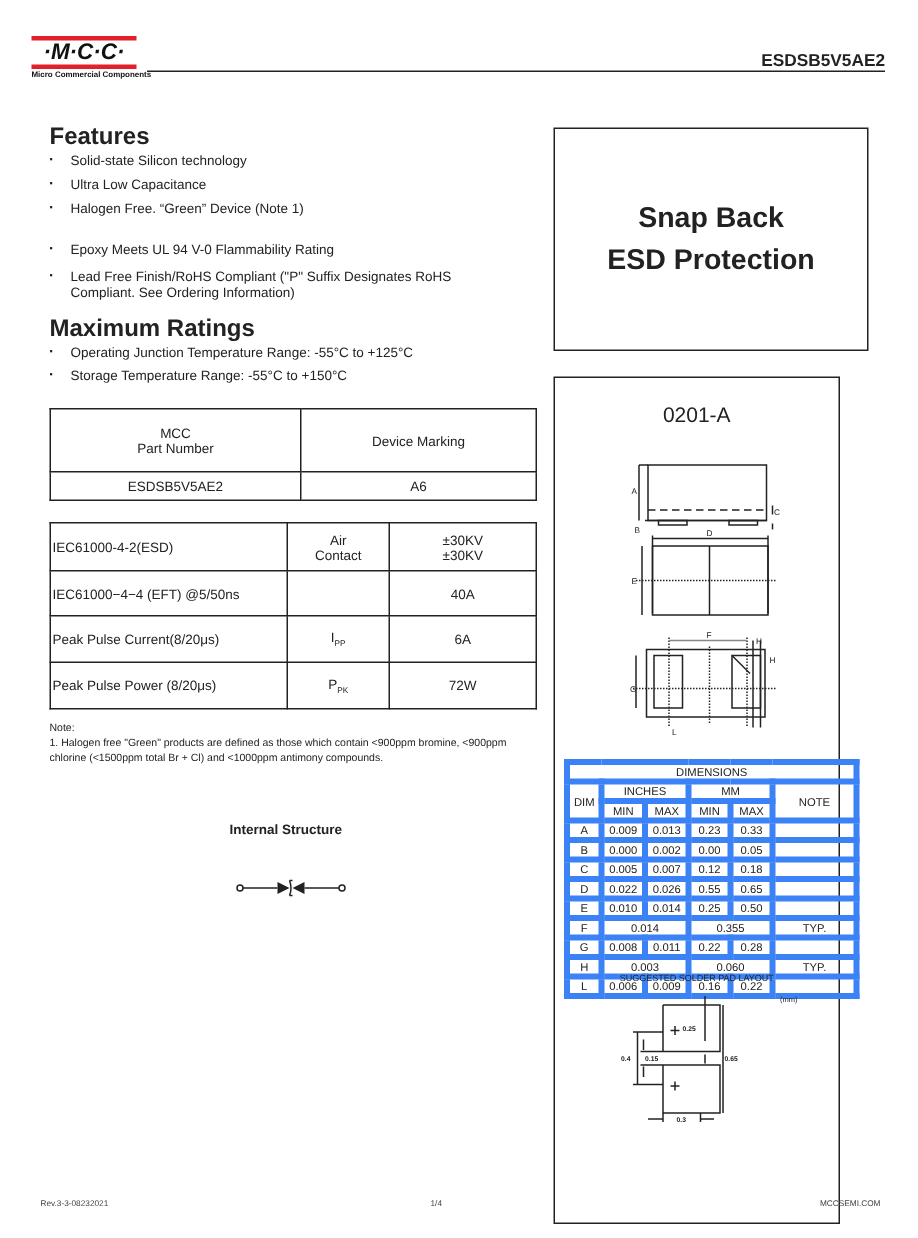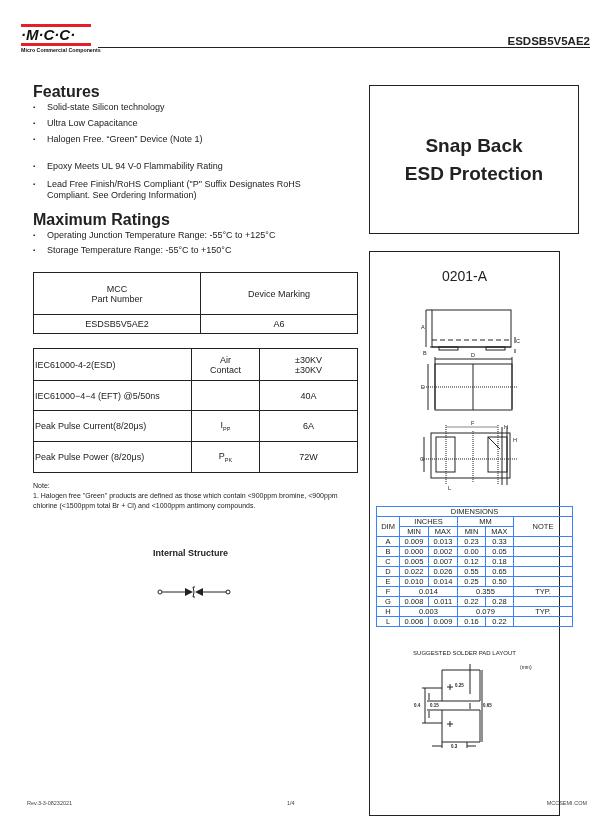--- a/index.html
+++ b/index.html
@@ -6,21 +6,21 @@
   html, body { width: 612px; height: 825px; background: #ffffff; overflow: hidden; }
   body { position: relative; font-family: "Liberation Sans", sans-serif; color: #1a1a1a; }
 
   .abs { position: absolute; }
 
   
   .logo { left: 21px; top: 24px; width: 76px; height: 30px; }
   .logo .bar { position: absolute; left: 0; width: 70px; height: 3px; background: #e3202a; }
   .logo .bar.top { top: 0; }
   .logo .bar.bot { top: 19px; }
-  .logo .mark { position: absolute; left: 0; top: 3px; width: 70px; text-align: left; font-size: 15px; font-weight: bold; font-style: italic; color: #111; letter-spacing: 0px; line-height: 16px; }
+  .logo .mark { position: absolute; left: 0; top: 3px; width: 70px; text-align: center; font-size: 15px; font-weight: bold; font-style: italic; color: #111; letter-spacing: 0px; line-height: 16px; }
   .logo .sub { position: absolute; left: 0; top: 23px; font-size: 5.3px; font-weight: bold; color: #111; white-space: nowrap; }
   .header-rule { left: 98px; top: 47px; width: 492px; height: 1px; background: #222; }
   .part-title { right: 22px; top: 35px; font-size: 11.5px; font-weight: bold; color: #222; }
 
   
   .sec-title { font-size: 16px; font-weight: bold; color: #222; }
   .bullets { list-style: none; }
   .bullets li { position: relative; padding-left: 14px; font-size: 9px; line-height: 11px; color: #222; }
   .bullets li::before { content: "▪"; position: absolute; left: 0; top: 0; font-size: 6px; }
 
@@ -37,21 +37,21 @@
   .is-title { left: 153px; top: 548px; font-size: 9px; font-weight: bold; color: #222; }
 
   
   .title-box { left: 369px; top: 85px; width: 210px; height: 149px; border: 1px solid #222; display: flex; align-items: center; justify-content: center; text-align: center; }
   .title-box .t { font-size: 19px; font-weight: bold; color: #222; line-height: 28px; }
 
   .pkg-box { left: 369px; top: 251px; width: 191px; height: 565px; border: 1px solid #222; }
   .pkg-name { left: 0; top: 16px; width: 100%; text-align: center; font-size: 14px; color: #222; }
 
   .dim-tbl { left: 6px; top: 254px; width: 197px; }
-  .dim-tbl td { border: 1px solid #3b82f6; font-size: 7.5px; text-align: center; height: 10px; line-height: 9px; color: #222; padding: 0 1px; }
+  .dim-tbl td { border: 4px solid #3b82f6; font-size: 7.5px; text-align: center; height: 10px; line-height: 9px; color: #222; padding: 0 1px; }
 
   .pad-title { left: 0; top: 398px; width: 100%; text-align: center; font-size: 6px; color: #222; }
 
   
   .footer { top: 800px; font-size: 5.5px; color: #444; }
 </style>
 </head>
 <body>
 
 <div class="abs logo">
@@ -267,21 +267,21 @@
       <td>G</td>
       <td>0.008</td>
       <td>0.011</td>
       <td>0.22</td>
       <td>0.28</td>
       <td></td>
     </tr>
     <tr>
       <td>H</td>
       <td colspan="2">0.003</td>
-      <td colspan="2">0.079</td>
+      <td colspan="2">0.060</td>
       <td>TYP.</td>
     </tr>
     <tr>
       <td>L</td>
       <td>0.006</td>
       <td>0.009</td>
       <td>0.16</td>
       <td>0.22</td>
       <td></td>
     </tr>

